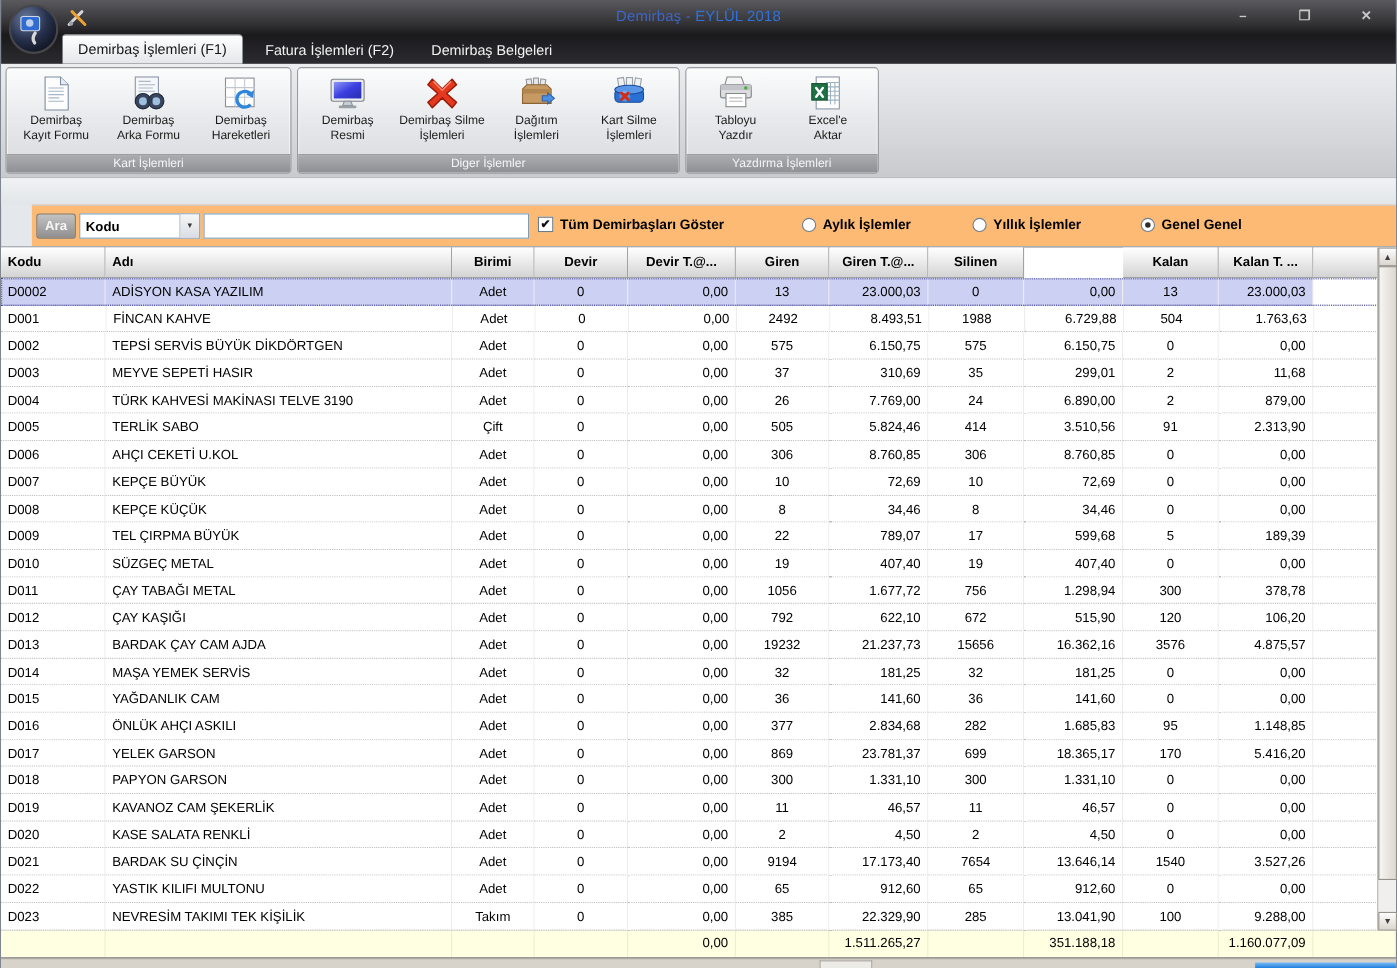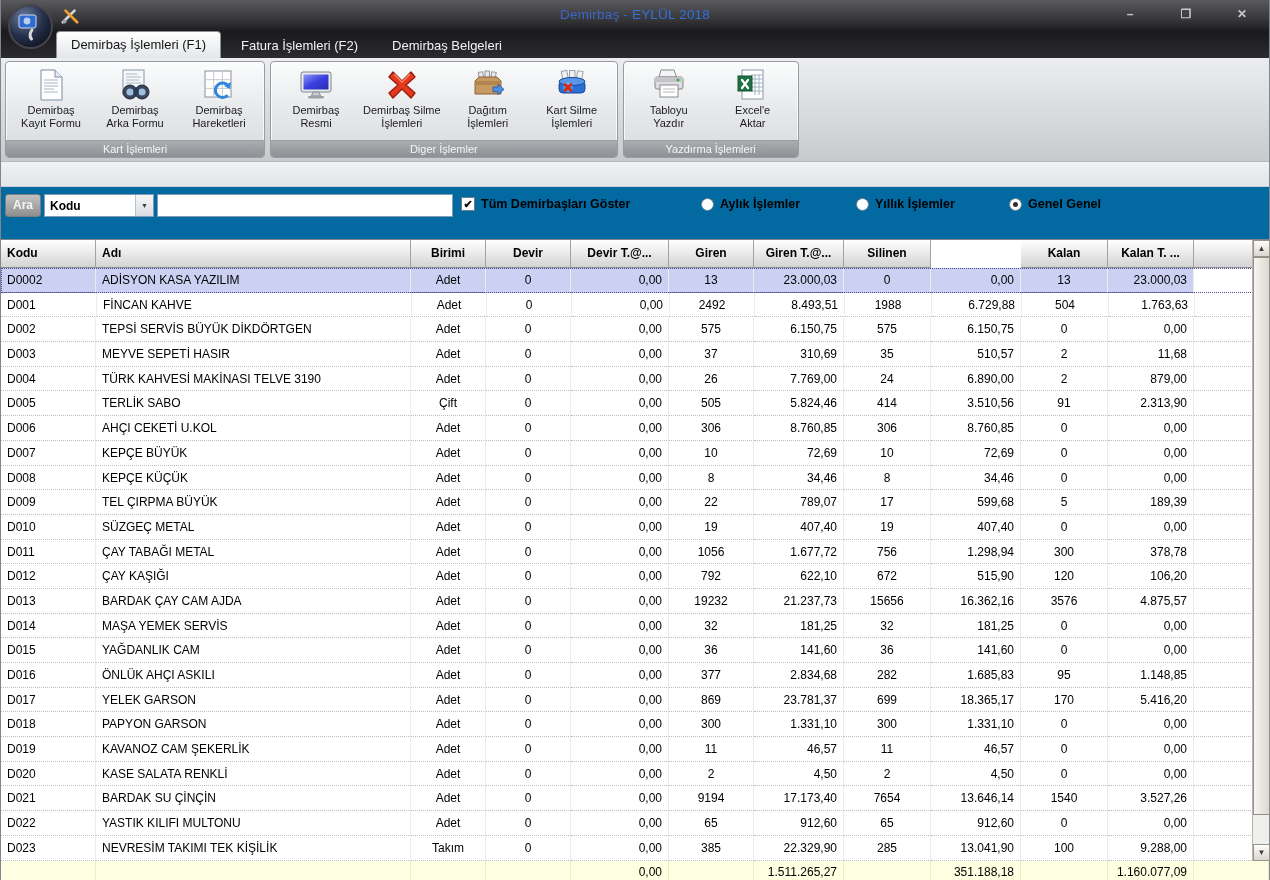--- a/index.html
+++ b/index.html
@@ -38,22 +38,22 @@
     align-items:center; border-radius:3px; cursor:default; }
   .rbtn .ricon { width:34px; height:34px; margin-bottom:2px; }
   .rbtn .rlabel { font-size:11px; line-height:13px; text-align:center;
     white-space:pre-line; color:#1b1b1b; }
   .rgroup-caption { height:17px; font-size:11px; line-height:16px; text-align:center;
     color:#f4f5f7; background:linear-gradient(#aaacb0,#8e9095);
     border-top:1px solid #9b9da1; }
 
   
   .subbar { height:24px; background:linear-gradient(#f0f2f4,#e2e5e9); }
-  .filterbar { height:53px; position:relative; background:#0369a1;
-    border-top:1px solid #ccd2da; }
+  .filterbar { height:38px; position:relative; background:#fdba74;
+    border-top:1px solid #ccd2da;margin-left:28px; }
   .ara-btn { position:absolute; left:4px; top:7px; width:36px; height:23px;
     background:linear-gradient(#c2c2c2,#8f8f8f); border:1px solid #7d7d7d; border-radius:3px;
     color:#f5f5f5; font-weight:bold; font-size:12px; text-align:center; line-height:21px; }
   .field-select { position:absolute; left:43px; top:7px; width:110px; height:23px;
     background:#fff; border:1px solid #7f9db9; display:flex; align-items:center; }
   .field-select .sel-text { flex:1; font-weight:bold; font-size:12px; padding-left:5px; }
   .field-select .sel-arrow { width:18px; height:100%;
     background:linear-gradient(#f6f6f6,#d9dde3); border-left:1px solid #b5c2d2;
     font-size:7px; color:#3a3a3a; text-align:center; line-height:21px; }
   .search-input { position:absolute; left:156px; top:7px; width:296px; height:23px;
@@ -365,21 +365,21 @@
         </div>
         <div class="grow">
           <div class="cell" style="width: 95px; text-align: left;">D003</div>
           <div class="cell" style="width: 315px; text-align: left;">MEYVE SEPETİ HASIR</div>
           <div class="cell" style="width: 75px; text-align: center;">Adet</div>
           <div class="cell" style="width: 85px; text-align: center;">0</div>
           <div class="cell" style="width: 98px; text-align: right;">0,00</div>
           <div class="cell" style="width: 85px; text-align: center;">37</div>
           <div class="cell" style="width: 90px; text-align: right;">310,69</div>
           <div class="cell" style="width: 87px; text-align: center;">35</div>
-          <div class="cell" style="width: 90px; text-align: right;">510,57</div>
+          <div class="cell" style="width: 90px; text-align: right;">299,01</div>
           <div class="cell" style="width: 87px; text-align: center;">2</div>
           <div class="cell" style="width: 86px; text-align: right;">11,68</div>
           <div class="cell filler"></div>
         </div>
         <div class="grow">
           <div class="cell" style="width: 95px; text-align: left;">D004</div>
           <div class="cell" style="width: 315px; text-align: left;">TÜRK KAHVESİ MAKİNASI TELVE 3190</div>
           <div class="cell" style="width: 75px; text-align: center;">Adet</div>
           <div class="cell" style="width: 85px; text-align: center;">0</div>
           <div class="cell" style="width: 98px; text-align: right;">0,00</div>

